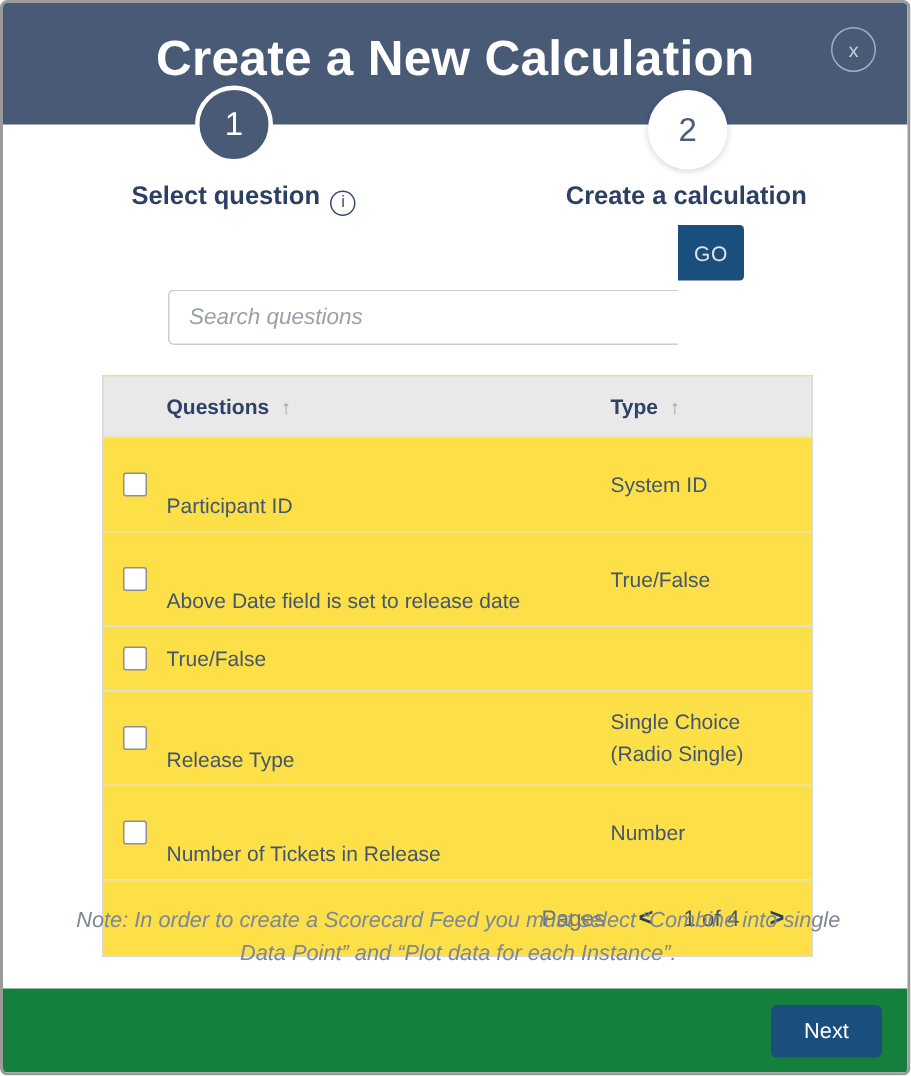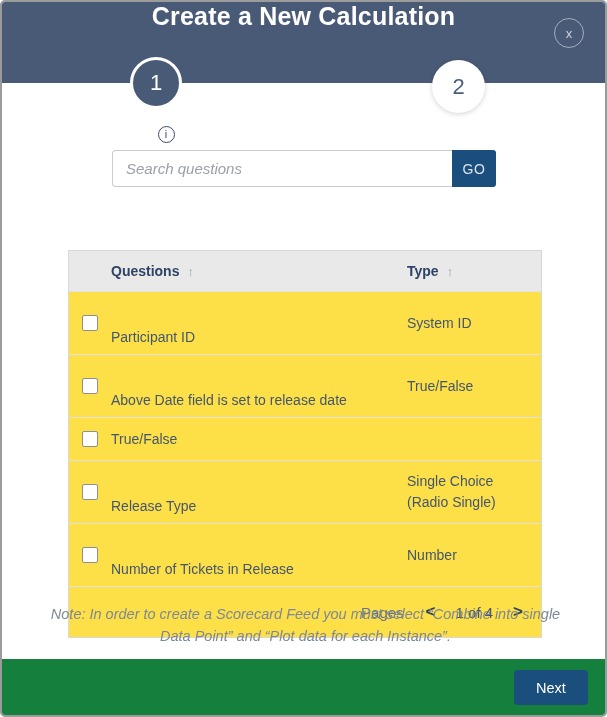--- a/index.html
+++ b/index.html
@@ -12,22 +12,22 @@
     position:relative; width:607px; height:717px;
     border:2px solid #9b9b9b; border-radius:5px;
     background:#ffffff; overflow:hidden;
   }
   
   .header {
     position:absolute; top:0; left:0; right:0; height:81px;
     background:#49ter5a77; background:#495a77;
   }
   .title {
-    text-align:center; 
-    color:#ffffff; font-size:25px; font-weight:600; letter-spacing:.2px;
+    text-align:center; padding-top:18px;
+    color:#ffffff; font-size:33px; font-weight:600; letter-spacing:.2px;
   }
   .close-btn {
     position:absolute; top:16px; right:21px;
     width:30px; height:30px; border-radius:50%;
     border:1px solid rgba(255,255,255,.5);
     color:#c9d1db; font-size:13px;
     display:flex; align-items:center; justify-content:center;
     cursor:pointer; background:transparent;
   }
   
@@ -61,21 +61,21 @@
   }
   
   .search-row {
     position:absolute; top:148px; left:110px; width:384px; height:37px;
     display:flex;
   }
   .search-input {
     flex:1; height:37px; border:1px solid #cccccc; border-right:none;
     border-radius:4px 0 0 4px; padding:0 13px;
     font-family:"Liberation Sans","DejaVu Sans",sans-serif;
-    font-size:15px; color:#3e5170; outline:none;
+    font-size:15px; color:#3e5170; outline:none;margin-top:43px;
   }
   .search-input::placeholder { color:#9aa1aa; font-style:italic; }
   .go-btn {
     width:44px; height:37px; border:none; border-radius:0 3px 3px 0;
     background:#1a4e7d; color:#dde3ea; font-size:14px; letter-spacing:.5px;
     cursor:pointer; font-family:"Liberation Sans","DejaVu Sans",sans-serif;
   }
   
   .q-table {
     position:absolute; top:248px; left:66px; width:474px;
@@ -146,23 +146,26 @@
   </div>
 
   <div class="step-circle step-1">
     <span>1</span>
   </div>
   <div class="step-circle step-2">
     <span>2</span>
   </div>
 
   <div class="step-label step-label-1">
-    <span class="info-icon">
+    <span>Select question</span><span class="info-icon">
         <span>i</span>
       </span>
+  </div>
+  <div class="step-label step-label-2">
+    <span>Create a calculation</span>
   </div>
 
   <div class="search-row">
     <input class="search-input" type="text" placeholder="Search questions" style="">
     <button class="go-btn">GO</button>
   </div>
 
   <div class="q-table">
     <div class="t-head">
       <div class="col-q">

